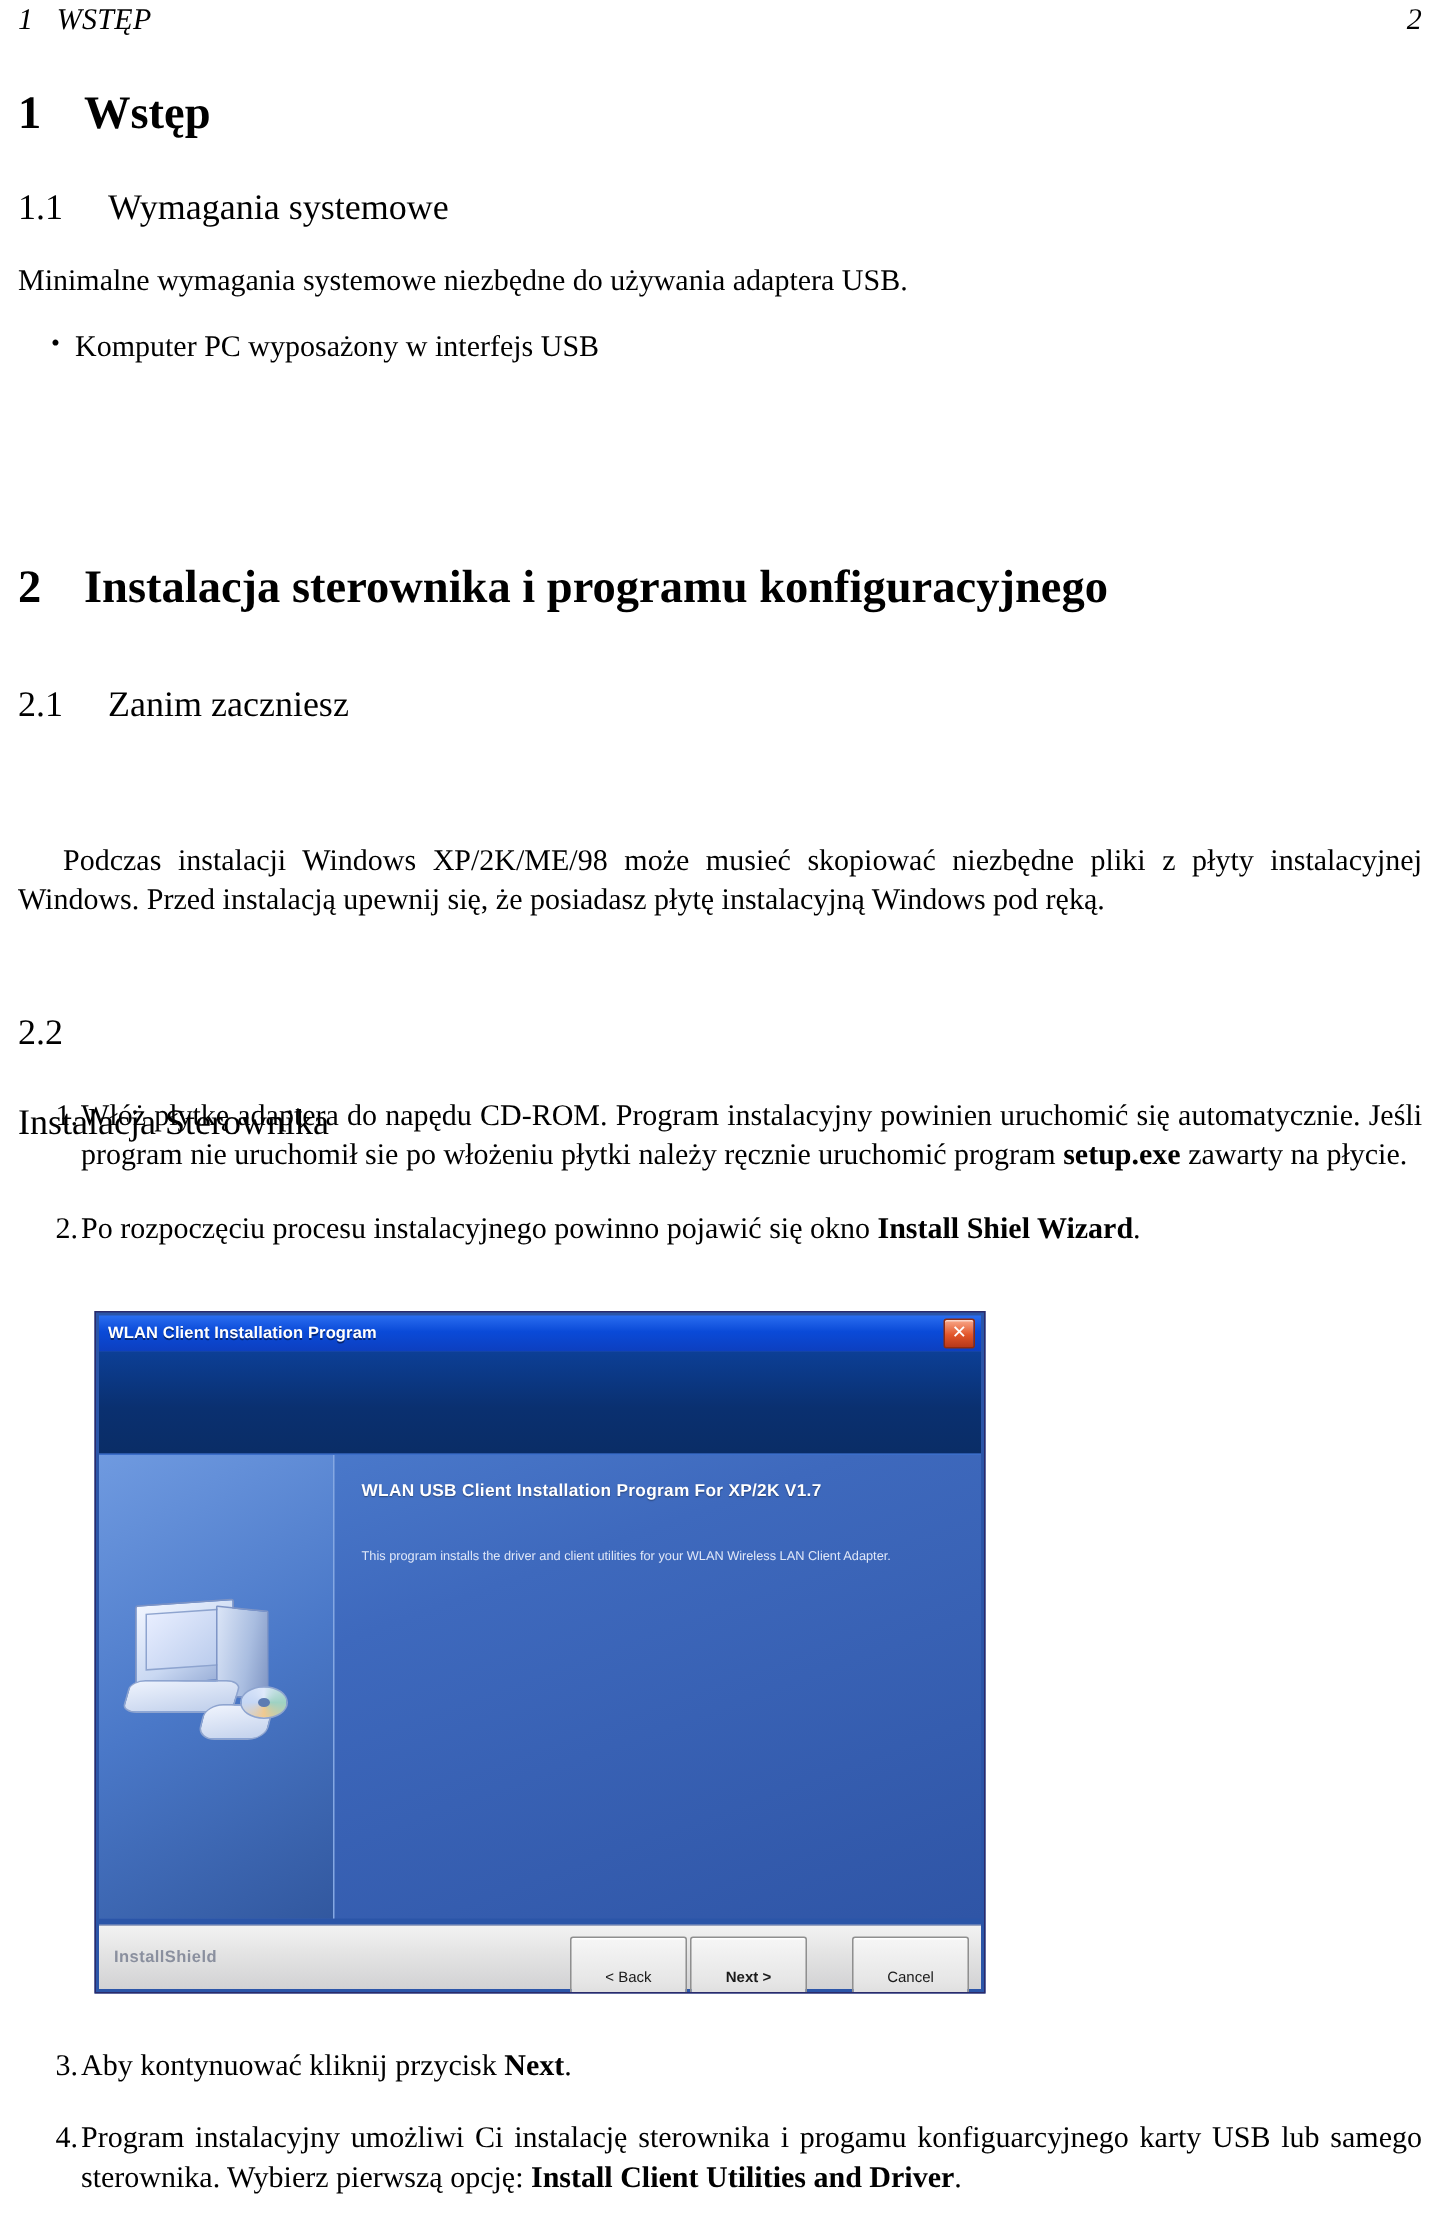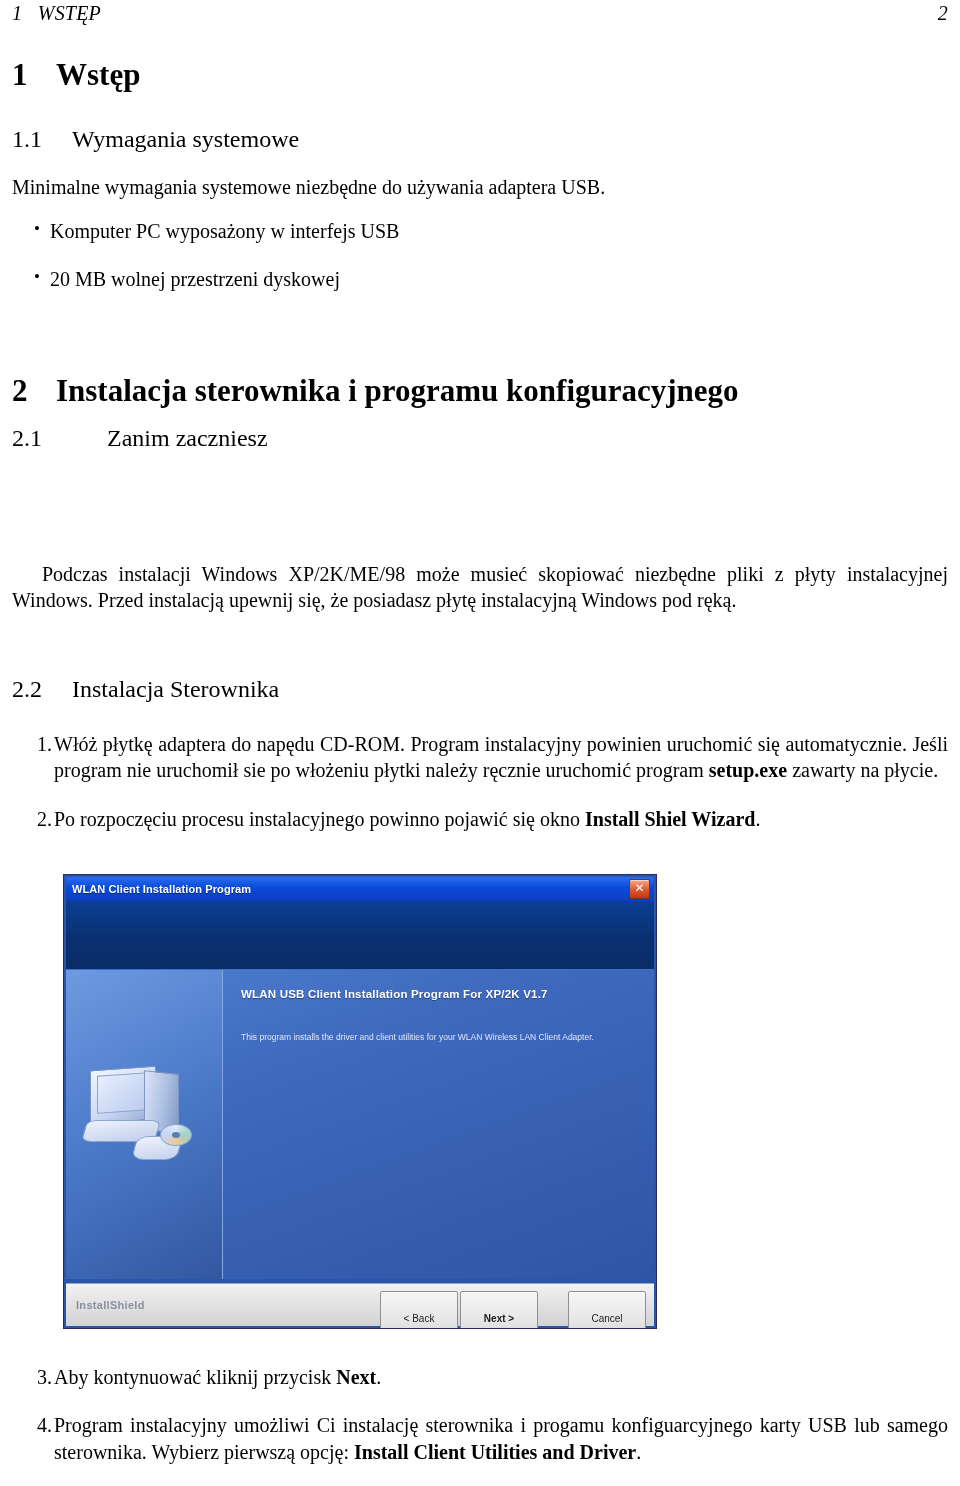--- a/index.html
+++ b/index.html
@@ -332,37 +332,36 @@
 
   <h2 class="sub abs" style="left:12px; top:126px; width:900px;">
     <span class="num">1.1</span>
     <span>Wymagania systemowe</span>
   </h2>
 
   <p class="body abs" style="left:12px; top:174px; width:930px;font-family:Liberation Serif, serif;">Minimalne wymagania systemowe niezbędne do używania adaptera USB.</p>
 
   <ul class="bullets abs" style="left:12px; top:219px; width:900px;">
     <li><span>Komputer PC wyposażony w interfejs USB</span></li>
-    <li><span>20 MB wolnej przestrzeni dyskowej</span></li>
   </ul>
 
   <h1 class="sec abs" style="left:12px; top:374px; width:930px;">
     <span class="num">2</span>
     <span>Instalacja sterownika i programu konfiguracyjnego</span>
   </h1>
 
-  <h2 class="sub abs" style="left:12px; top:425px; width:900px;gap:35px;">
+  <h2 class="sub abs" style="left:12px; top:457px; width:900px;">
     <span class="num">2.1</span>
     <span>Zanim zaczniesz</span>
   </h2>
 
 
   <p class="body indent abs" style="left:12px; top:561px; width:936px;">Podczas instalacji Windows XP/2K/ME/98 może musieć skopiować niezbędne pliki z płyty instalacyjnej Windows. Przed instalacją upewnij się, że posiadasz płytę instalacyjną Windows pod ręką.</p>
 
-  <h2 class="sub abs" style="left:12px; top:676px; width:900px;">
+  <h2 class="sub abs" style="left:12px; top:676px; width:900px;flex-direction:column;">
     <span class="num">2.2</span>
     <span>Instalacja Sterownika</span>
   </h2>
 
   <ol class="steps abs" style="left:12px; top:731px; width:936px;">
     <li style="margin-bottom:22px;">
       <span class="marker">1.</span>
       <span class="rich"><span>Włóż płytkę adaptera do napędu CD-ROM. Program instalacyjny powinien uruchomić się automatycznie. Jeśli program nie uruchomił sie po włożeniu płytki należy ręcznie uruchomić program </span><b>setup.exe</b><span> zawarty na płycie.</span></span>
     </li>
     <li>

